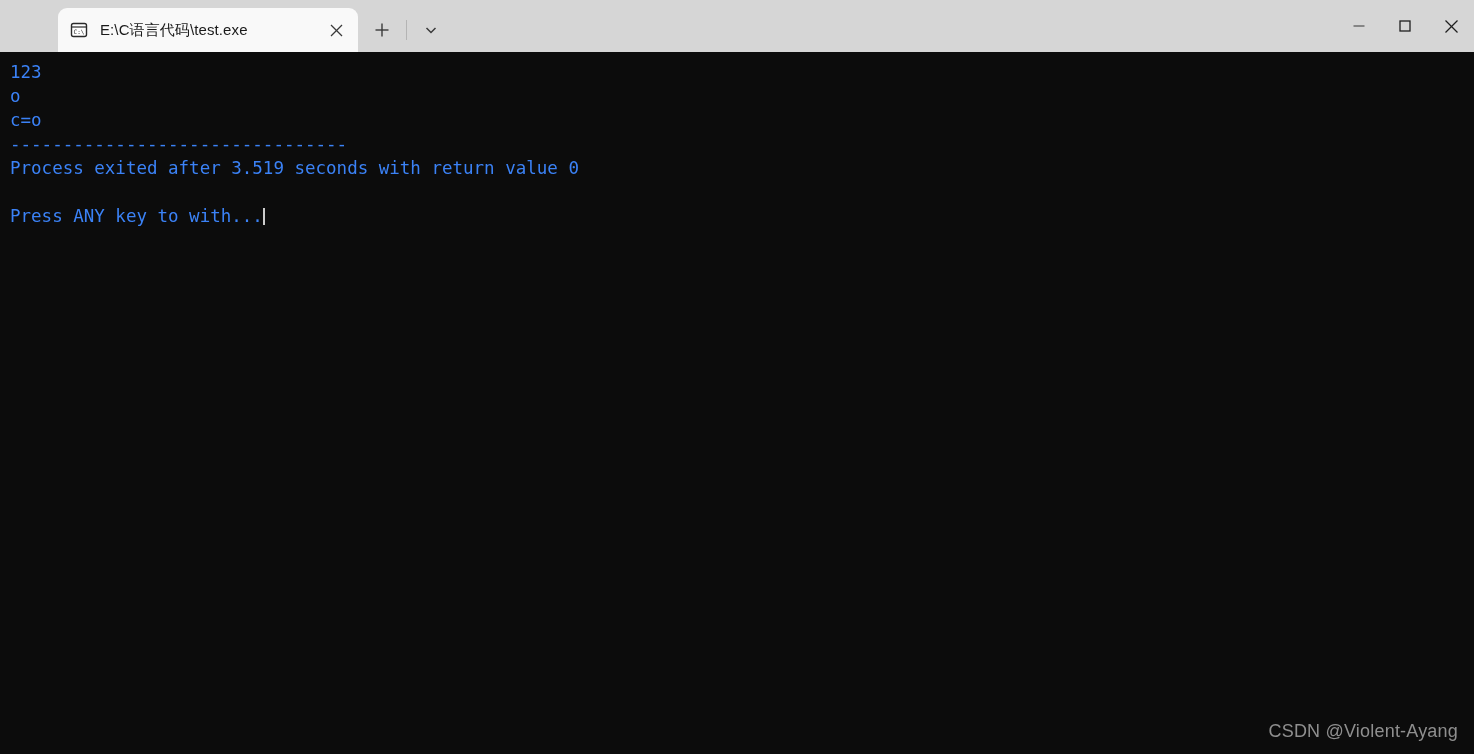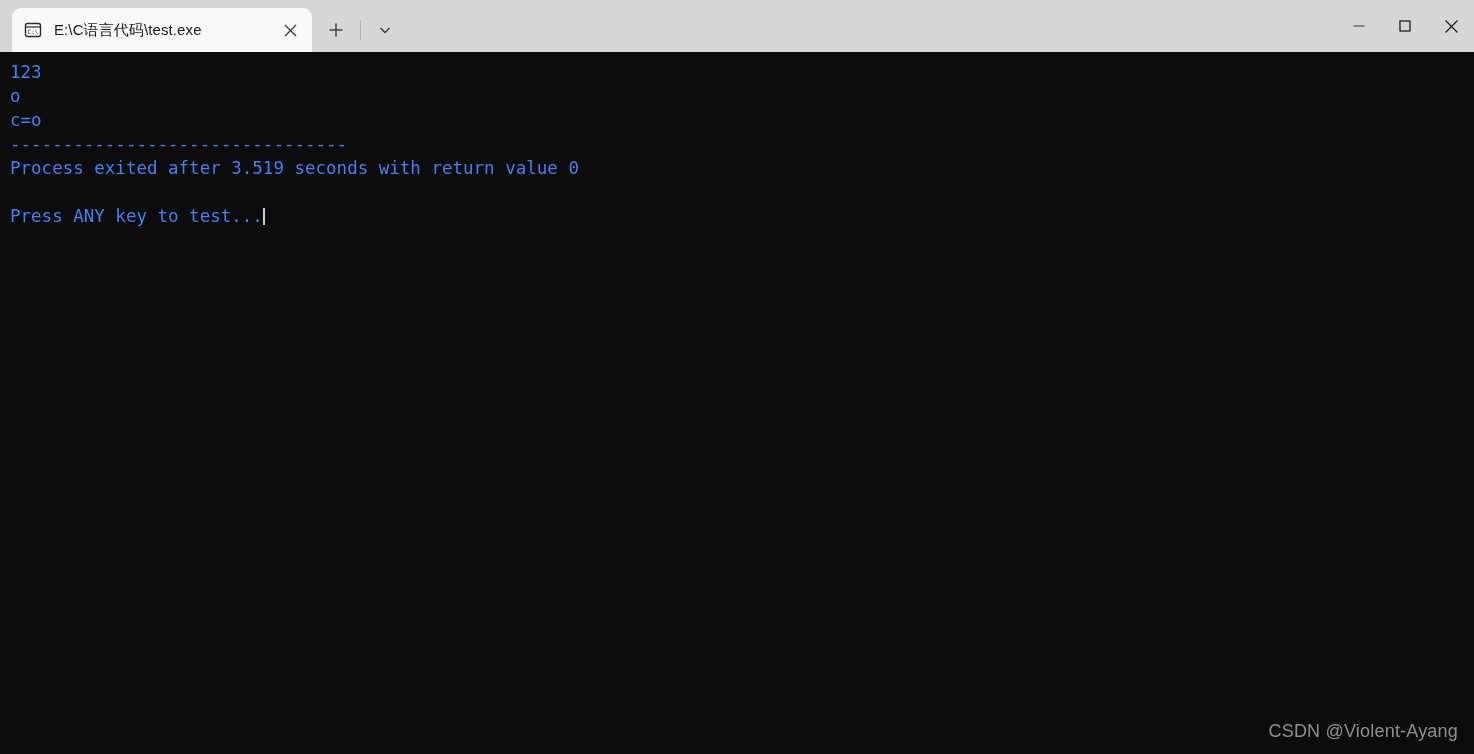--- a/index.html
+++ b/index.html
@@ -24,20 +24,21 @@
     background: #d6d6d6;
     display: flex;
     align-items: flex-end;
     box-sizing: border-box;
   }
 
   .tabstrip {
     display: flex;
     align-items: flex-end;
     height: 52px;
+    padding-left: 46px;
   }
 
   .tab {
     position: relative;
     margin-left: 12px;
     width: 300px;
     height: 44px;
     background: #f9f9f9;
     border-radius: 9px 9px 0 0;
     display: flex;
@@ -220,16 +221,16 @@
 
 </div>
 
 <div class="terminal">
   <div class="term-line">123</div>
   <div class="term-line">o</div>
   <div class="term-line">c=o</div>
   <div class="term-line">--------------------------------</div>
   <div class="term-line">Process exited after 3.519 seconds with return value 0</div>
   <div class="term-line"></div>
-  <div class="term-line"><span>Press ANY key to test...</span><span class="cursor"></span></div>
+  <div class="term-line"><span>Press ANY key to with...</span><span class="cursor"></span></div>
 </div>
 
 <div class="watermark">CSDN @Violent-Ayang</div>
 
 </body></html>

